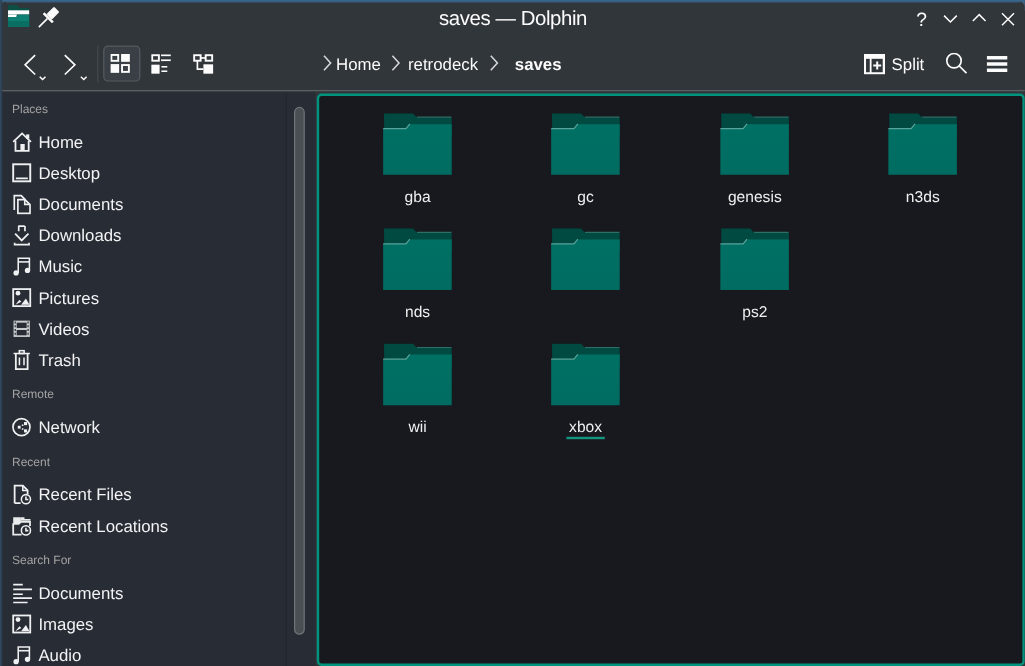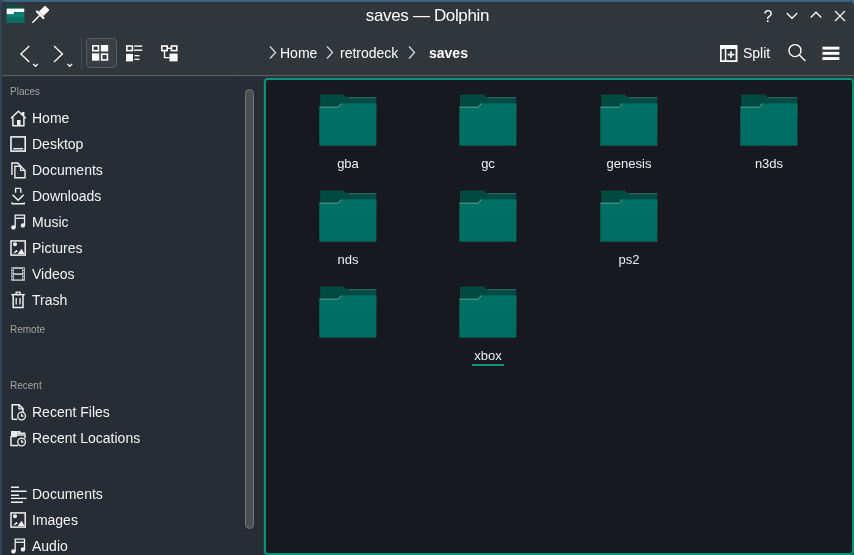--- a/index.html
+++ b/index.html
@@ -198,20 +198,31 @@
     <div class="srow" style="top:210px">
         <svg class="ic" width="18" height="18" viewBox="0 0 18 18">
       <rect x="7.1" y="1.2" width="4" height="2.4" fill="none" stroke="#eef0f1" stroke-width="1.3"></rect>
       <path d="M2.3,3.6 h13.6" stroke="#eef0f1" stroke-width="1.4"></path>
       <path d="M4.2,3.8 v12.8 h9.8 v-12.8" stroke="#eef0f1" stroke-width="1.5" fill="none"></path>
       <path d="M7.2,7 v6.4 M11,7 v6.4" stroke="#eef0f1" stroke-width="1.3"></path>
     </svg>
         <div class="tx">Trash</div>
       </div>
     <div class="slabel" style="top:240px">Remote</div>
+    <div class="srow" style="top:266px">
+        <svg class="ic" width="18" height="18" viewBox="0 0 18 18">
+      <circle cx="8.9" cy="8.9" r="7.1" fill="none" stroke="#eef0f1" stroke-width="1.4"></circle>
+      <rect x="5.8" y="7.8" width="2.4" height="2.4" fill="#eef0f1"></rect>
+      <rect x="11" y="4.7" width="2.6" height="2.6" fill="#eef0f1"></rect>
+      <rect x="11" y="10.8" width="2.6" height="2.6" fill="#eef0f1"></rect>
+      <rect x="9.2" y="6.7" width="1.3" height="1.3" fill="#eef0f1"></rect>
+      <rect x="9.2" y="9.9" width="1.3" height="1.3" fill="#eef0f1"></rect>
+    </svg>
+        <div class="tx">Network</div>
+      </div>
     <div class="slabel" style="top:296px">Recent</div>
     <div class="srow" style="top:322px">
         <svg class="ic" width="18" height="18" viewBox="0 0 18 18">
       <path d="M3.2,16.3 v-14.6 h6.9 l3.9,3.9 v3.4" stroke="#eef0f1" stroke-width="1.5" fill="none"></path>
       <path d="M3.2,16.3 h5" stroke="#eef0f1" stroke-width="1.5" fill="none"></path>
       <path d="M10,1.8 v4 h4" stroke="#eef0f1" stroke-width="1.3" fill="none"></path>
       <circle cx="12.6" cy="13" r="3.8" fill="#282c34" stroke="#eef0f1" stroke-width="1.3"></circle>
       <path d="M12.6,10.8 v2.4 h2" stroke="#eef0f1" stroke-width="1.3" fill="none"></path>
     </svg>
         <div class="tx">Recent Files</div>
@@ -219,20 +230,21 @@
     <div class="srow" style="top:348px">
         <svg class="ic" width="18" height="18" viewBox="0 0 18 18">
       <path d="M2,2 h6.4 v3.5 l-1.5,1.6 v1 h-4.9 z" fill="#e8eaeb"></path>
       <path d="M8.4,2 v3 l8,0 0,-1.5 -5,0 0,-1.5 z" fill="#e8eaeb"></path>
       <path d="M2,7 v9.5 h7 M2.3,7.4 h4.6 l1.5,-1.5 h7.6 v3.5" stroke="#e8eaeb" stroke-width="1.5" fill="none"></path>
       <circle cx="12.6" cy="13" r="3.8" fill="#282c34" stroke="#eef0f1" stroke-width="1.3"></circle>
       <path d="M12.6,10.8 v2.4 h2" stroke="#eef0f1" stroke-width="1.3" fill="none"></path>
     </svg>
         <div class="tx">Recent Locations</div>
       </div>
+    <div class="slabel" style="top:378px">Search For</div>
     <div class="srow" style="top:404px">
         <svg class="ic" width="18" height="18" viewBox="0 0 18 18">
       <path d="M2,2.2 h8 M2,6.2 h15.6 M2,10.2 h8 M2,13.4 h15.6 M2,17.2 h12" stroke="#eef0f1" stroke-width="1.4" fill="none"></path>
     </svg>
         <div class="tx">Documents</div>
       </div>
     <div class="srow" style="top:430px">
         <svg class="ic" width="18" height="18" viewBox="0 0 18 18">
       <rect x="2" y="1.9" width="14.2" height="14.2" fill="none" stroke="#eef0f1" stroke-width="1.5"></rect>
       <circle cx="6" cy="5.3" r="2" fill="#eef0f1"></circle>
@@ -309,20 +321,21 @@
         <svg width="58" height="53" viewBox="0 0 58 53">
           <use href="#folder"></use>
         </svg>
         <div class="lbl">ps2</div>
       </div>
 
     <div class="item" style="left:12px;top:206px">
         <svg width="58" height="53" viewBox="0 0 58 53">
           <use href="#folder"></use>
         </svg>
+        <div class="lbl">wii</div>
       </div>
     <div class="item" style="left:152px;top:206px">
         <svg width="58" height="53" viewBox="0 0 58 53">
           <use href="#folder"></use>
         </svg>
         <div class="lbl">xbox</div>
         <div class="ul" style="width:32px"></div>
       </div>
   </div>
 </div>

